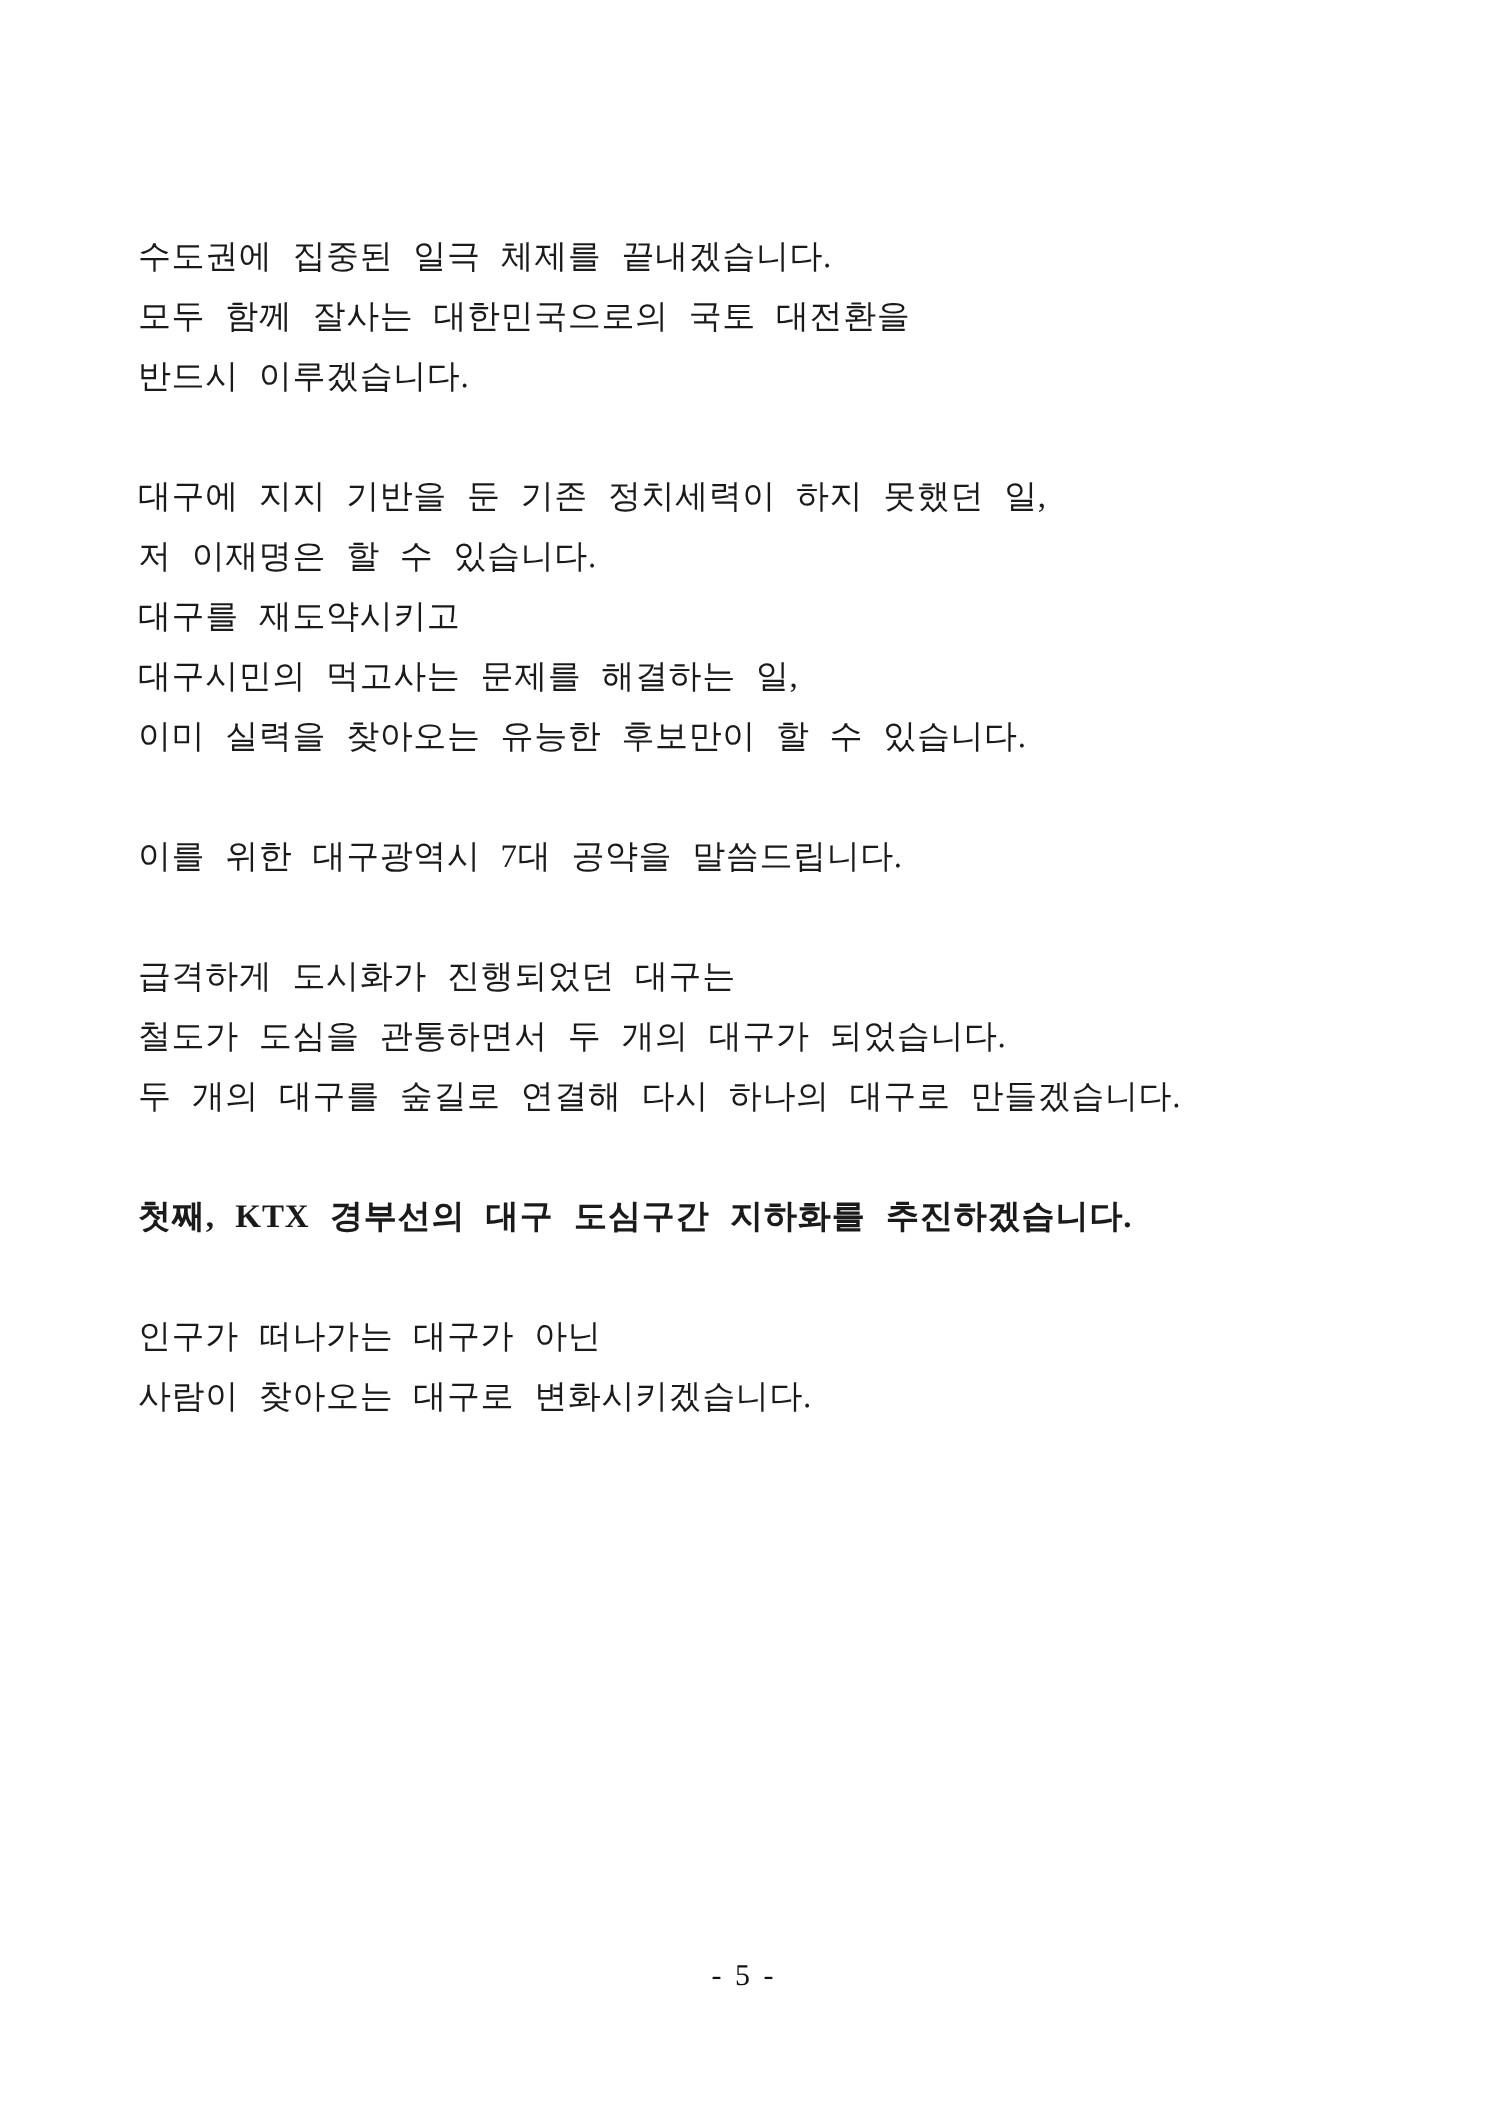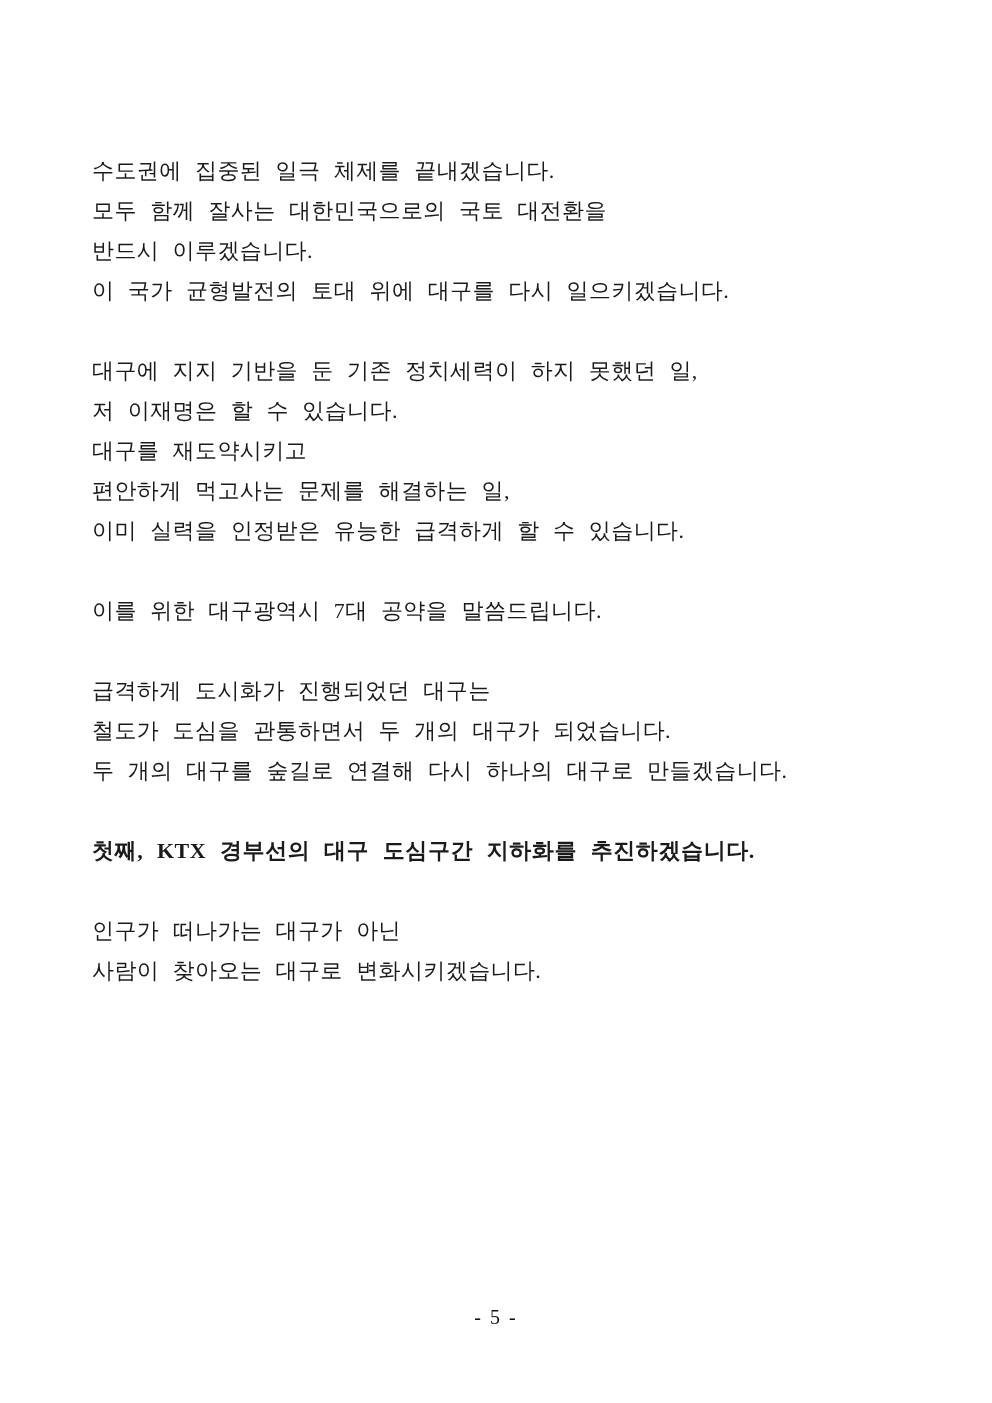--- a/index.html
+++ b/index.html
@@ -51,28 +51,27 @@
 </style>
 </head>
 <body>
 
 <div class="page">
   <div class="doc-body" id="doc-body">
       <div class="para">
         <div class="line">수도권에 집중된 일극 체제를 끝내겠습니다.</div>
         <div class="line">모두 함께 잘사는 대한민국으로의 국토 대전환을</div>
         <div class="line">반드시 이루겠습니다.</div>
-        <div class="line">이 국가 균형발전의 토대 위에 대구를 다시 일으키겠습니다.</div>
       </div>
       <div class="para">
         <div class="line">대구에 지지 기반을 둔 기존 정치세력이 하지 못했던 일,</div>
         <div class="line">저 이재명은 할 수 있습니다.</div>
         <div class="line">대구를 재도약시키고</div>
-        <div class="line">편안하게 먹고사는 문제를 해결하는 일,</div>
-        <div class="line">이미 실력을 인정받은 유능한 급격하게 할 수 있습니다.</div>
+        <div class="line">대구시민의 먹고사는 문제를 해결하는 일,</div>
+        <div class="line">이미 실력을 찾아오는 유능한 후보만이 할 수 있습니다.</div>
       </div>
       <div class="para">
         <div class="line">이를 위한 대구광역시 7대 공약을 말씀드립니다.</div>
       </div>
       <div class="para">
         <div class="line">급격하게 도시화가 진행되었던 대구는</div>
         <div class="line">철도가 도심을 관통하면서 두 개의 대구가 되었습니다.</div>
         <div class="line">두 개의 대구를 숲길로 연결해 다시 하나의 대구로 만들겠습니다.</div>
       </div>
       <div class="para heading">

